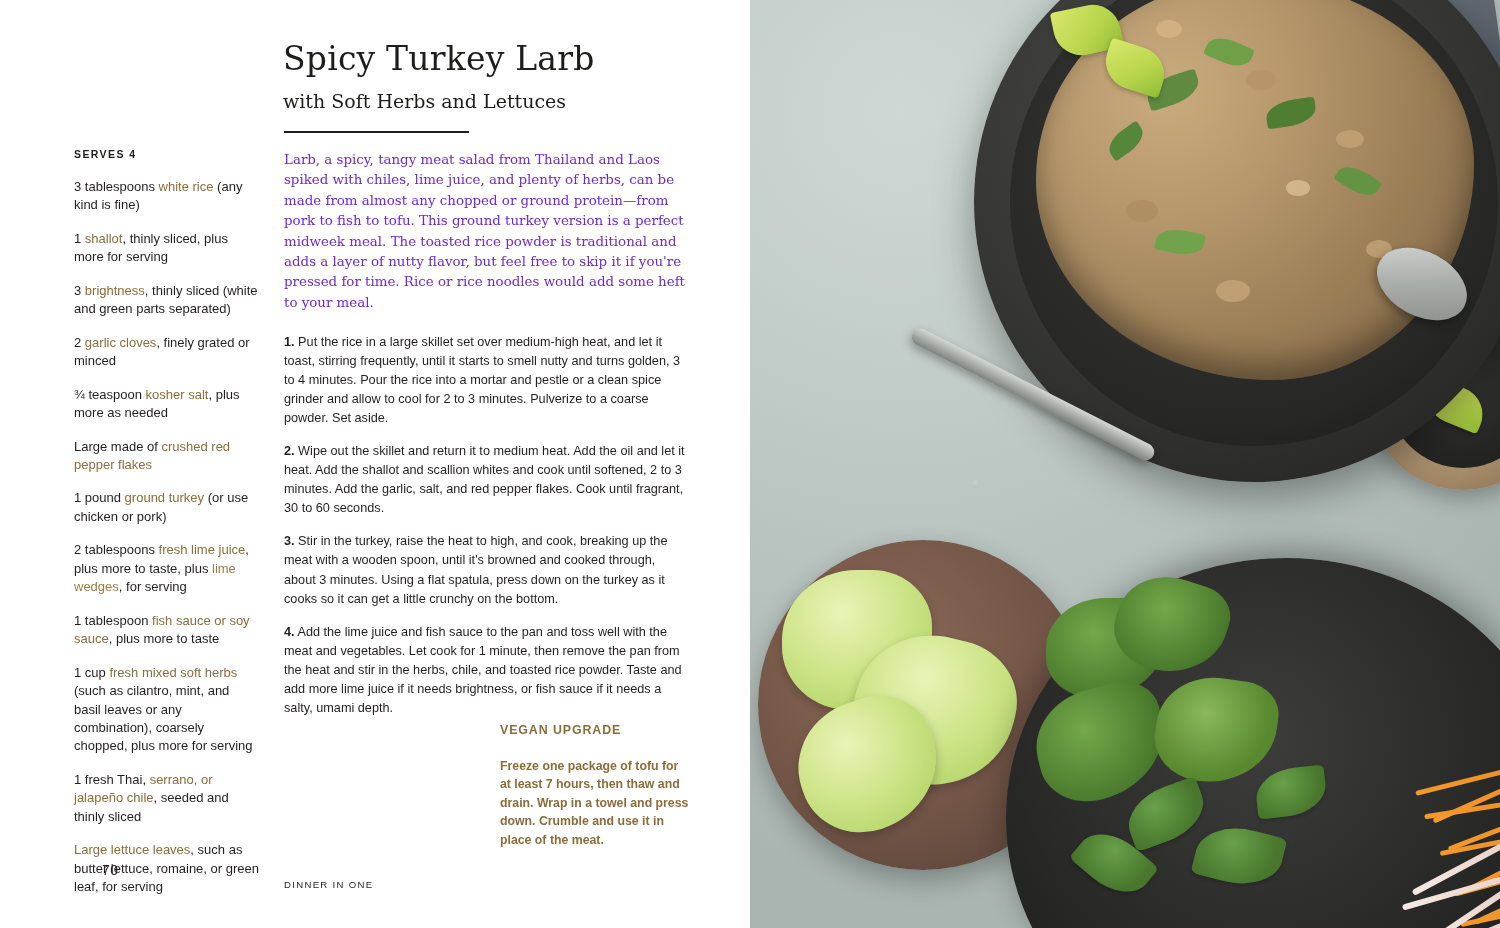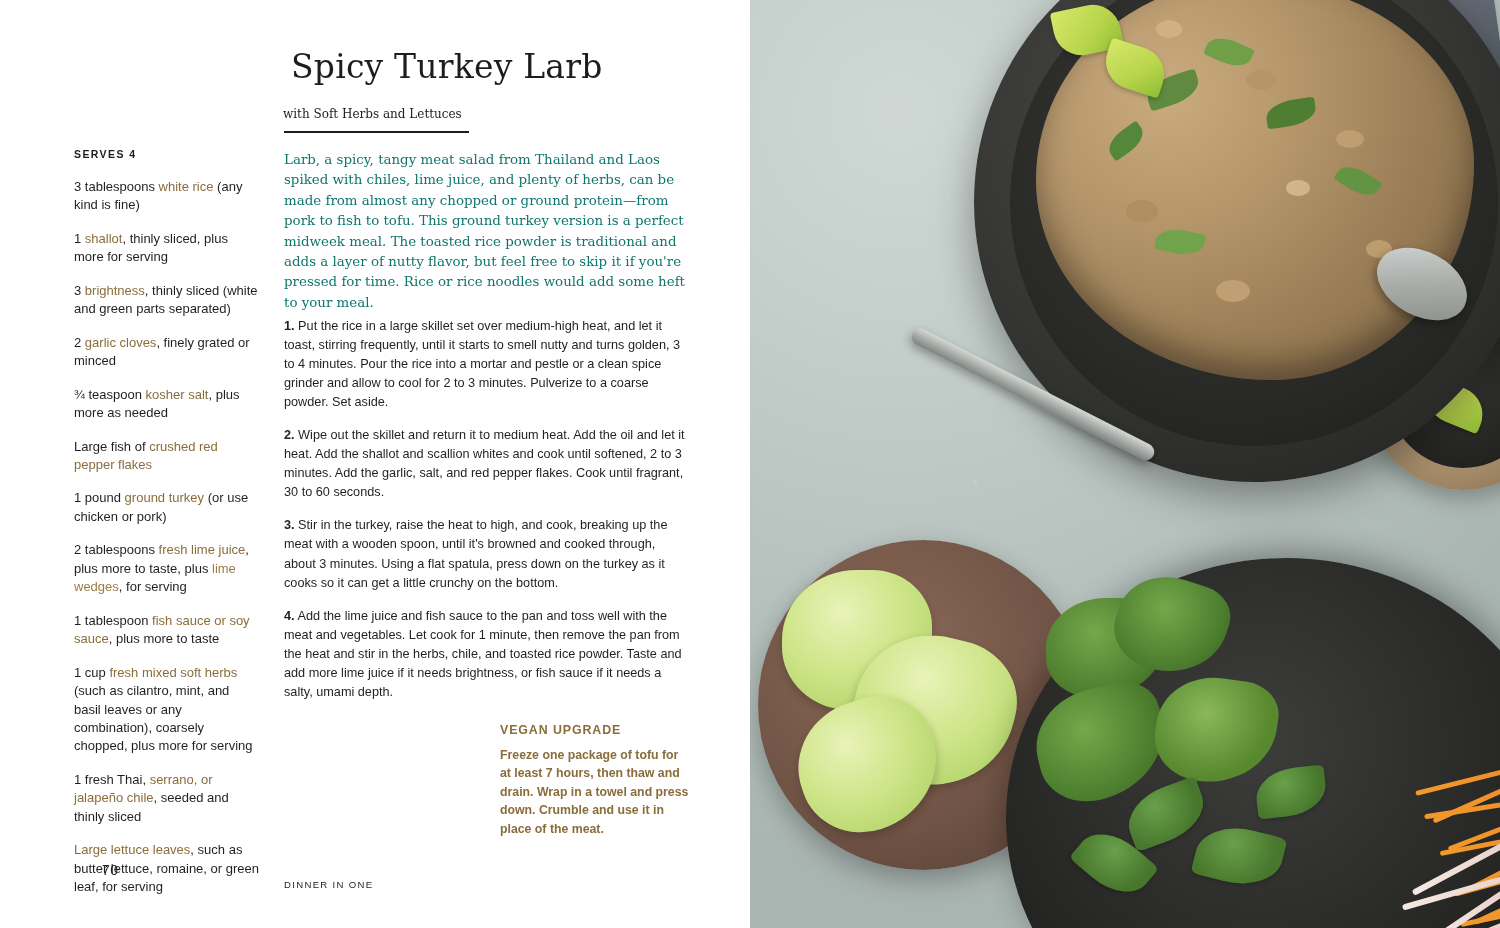--- a/index.html
+++ b/index.html
@@ -27,29 +27,29 @@
     position: absolute;
     left: 283px; top: 40px;
     width: 420px;
   }
   .recipe-title {
     font-family: "DejaVu Serif", serif;
     font-size: 33px;
     font-weight: 400;
     letter-spacing: 0.2px;
     color: #1d1d1b;
-    margin: 8px;
+    margin: 0;
     line-height: 1.15;
   }
   .recipe-subtitle {
     font-family: "DejaVu Serif", serif;
-    font-size: 12px;
+    font-size: 19px;
     font-weight: 400;
     color: #1d1d1b;
-    margin: 21px 0 0 0;
+    margin: 12px 0 0 0;
     line-height: 1.2;
   }
   .title-rule {
     position: absolute;
     left: 284px; top: 131px;
     width: 185px; height: 1.5px;
     background: #1d1d1b;
   }
 
   
@@ -77,43 +77,43 @@
   
   .body-col {
     position: absolute;
     left: 284px; top: 150px;
     width: 404px;
   }
   .headnote {
     font-family: "DejaVu Serif", serif;
     font-size: 13.4px;
     line-height: 1.52;
-    color: #0f766e;
-    margin: 0 0 4px 0;
+    color: #6d28d9;
+    margin: 0 0 20px 0;
     text-align: left;
   }
   .step {
     font-size: 12.7px;
     line-height: 1.5;
     color: #231f20;
     margin: 0 0 14px 0;
   }
   .step b { font-weight: 700; }
 
   .vegan-box {
     position: absolute;
     left: 500px; top: 723px;
     width: 190px;
   }
   .vegan-title {
     font-size: 12.4px;
     font-weight: 700;
     letter-spacing: 0.9px;
     color: #8a6d3b;
-    margin: 0 0 9px 0;
+    margin: 0 0 20px 0;
   }
   .vegan-body {
     font-size: 12.3px;
     line-height: 1.5;
     font-weight: 700;
     color: #8a6d3b;
     margin: 0;
   }
 
   .folio {
@@ -341,21 +341,21 @@
 
 
       <p class="ing-item"><span>1 </span><span class="hl">shallot</span><span>, thinly sliced, plus more for serving</span></p>
 
       <p class="ing-item"><span>3 </span><span class="hl">brightness</span><span>, thinly sliced (white and green parts separated)</span></p>
 
       <p class="ing-item"><span>2 </span><span class="hl">garlic cloves</span><span>, finely grated or minced</span></p>
 
       <p class="ing-item"><span>¾ teaspoon </span><span class="hl">kosher salt</span><span>, plus more as needed</span></p>
 
-      <p class="ing-item"><span>Large fish of </span><span class="hl">crushed red pepper flakes</span><span></span></p>
+      <p class="ing-item"><span>Large made of </span><span class="hl">crushed red pepper flakes</span><span></span></p>
 
       <p class="ing-item"><span>1 pound </span><span class="hl">ground turkey</span><span> (or use chicken or pork)</span></p>
 
       <p class="ing-item"><span>2 tablespoons </span><span class="hl">fresh lime juice</span><span>, plus more to taste, plus </span><span class="hl2">lime wedges</span><span>, for serving</span></p>
 
       <p class="ing-item"><span>1 tablespoon </span><span class="hl">fish sauce or soy sauce</span><span>, plus more to taste</span></p>
 
       <p class="ing-item"><span>1 cup </span><span class="hl">fresh mixed soft herbs</span><span> (such as cilantro, mint, and basil leaves or any combination), coarsely chopped, plus more for serving</span></p>
 
       <p class="ing-item"><span>1 fresh Thai, </span><span class="hl">serrano, or jalapeño chile</span><span>, seeded and thinly sliced</span></p>

